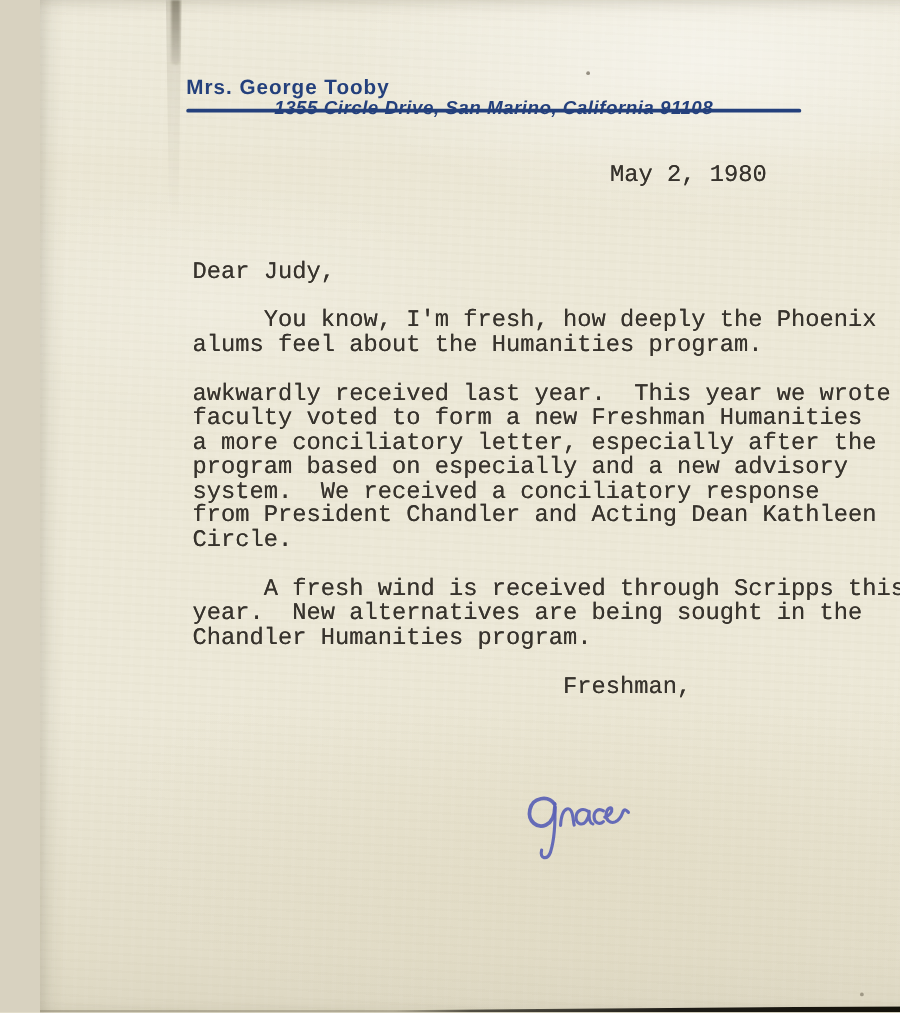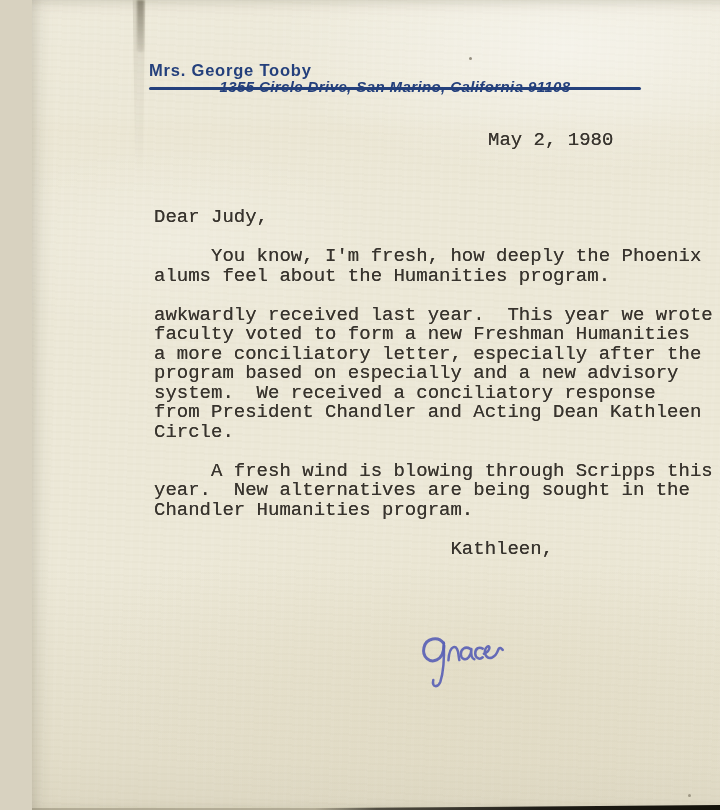--- a/index.html
+++ b/index.html
@@ -117,25 +117,25 @@
       <div class="line">alums feel about the Humanities program.</div>
       <div class="line"></div>
       <div class="line">awkwardly received last year.  This year we wrote</div>
       <div class="line">faculty voted to form a new Freshman Humanities</div>
       <div class="line">a more conciliatory letter, especially after the</div>
       <div class="line">program based on especially and a new advisory</div>
       <div class="line">system.  We received a conciliatory response</div>
       <div class="line">from President Chandler and Acting Dean Kathleen</div>
       <div class="line">Circle.</div>
       <div class="line"></div>
-      <div class="line">     A fresh wind is blowing through Scripps this</div>
+      <div class="line">     A fresh wind is received through Scripps this</div>
       <div class="line">year.  New alternatives are being sought in the</div>
       <div class="line">Chandler Humanities program.</div>
       <div class="line"></div>
-      <div class="line">                          Kathleen,</div>
+      <div class="line">                          Freshman,</div>
     </div>
 
   <div class="signature" aria-label="Grace">
     <svg viewBox="0 0 88 58" xmlns="http://www.w3.org/2000/svg">
       <path class="heavy" d="M24 9 C19 1.5, 6.5 3, 4.2 13 C2 22.5, 10 28.5, 16.8 25.5 C21.8 23.3, 24 17.5, 24.2 11.5"></path>
       <path d="M24.2 8.5 C24.4 20, 23.6 37, 20 47.5 C17.6 53.5, 11 53, 13 45.5"></path>
       <path d="M28.5 26 C29 19.5, 30.8 14, 33.8 13 C36.8 12.1, 38.2 16, 38.6 20.2 C38.9 22.7, 39 24.5, 39.4 26"></path>
       <path d="M50.5 15 C45.5 11.8, 41 15, 41 20.2 C41 25.2, 46 27, 49 23 C51 20.4, 51.6 17, 51.6 15.2 C51.2 20, 51.8 24.8, 54.4 25.4"></path>
       <path d="M63 15 C59 12.4, 55.4 15, 55.4 19.8 C55.4 24.4, 59.8 26.4, 62.8 23.6"></path>
       <path d="M64 20 C67.2 19.2, 70.2 16.4, 69.7 13.8 C69.2 11.4, 65.6 13, 65.1 17.6 C64.6 22.2, 68.2 25.6, 72.2 24 C75.2 22.7, 77.2 19.8, 78.2 17 C78.8 15.3, 79.6 14.4, 80.6 14.6 C81.6 14.8, 82.2 15.8, 83 16.6"></path>

